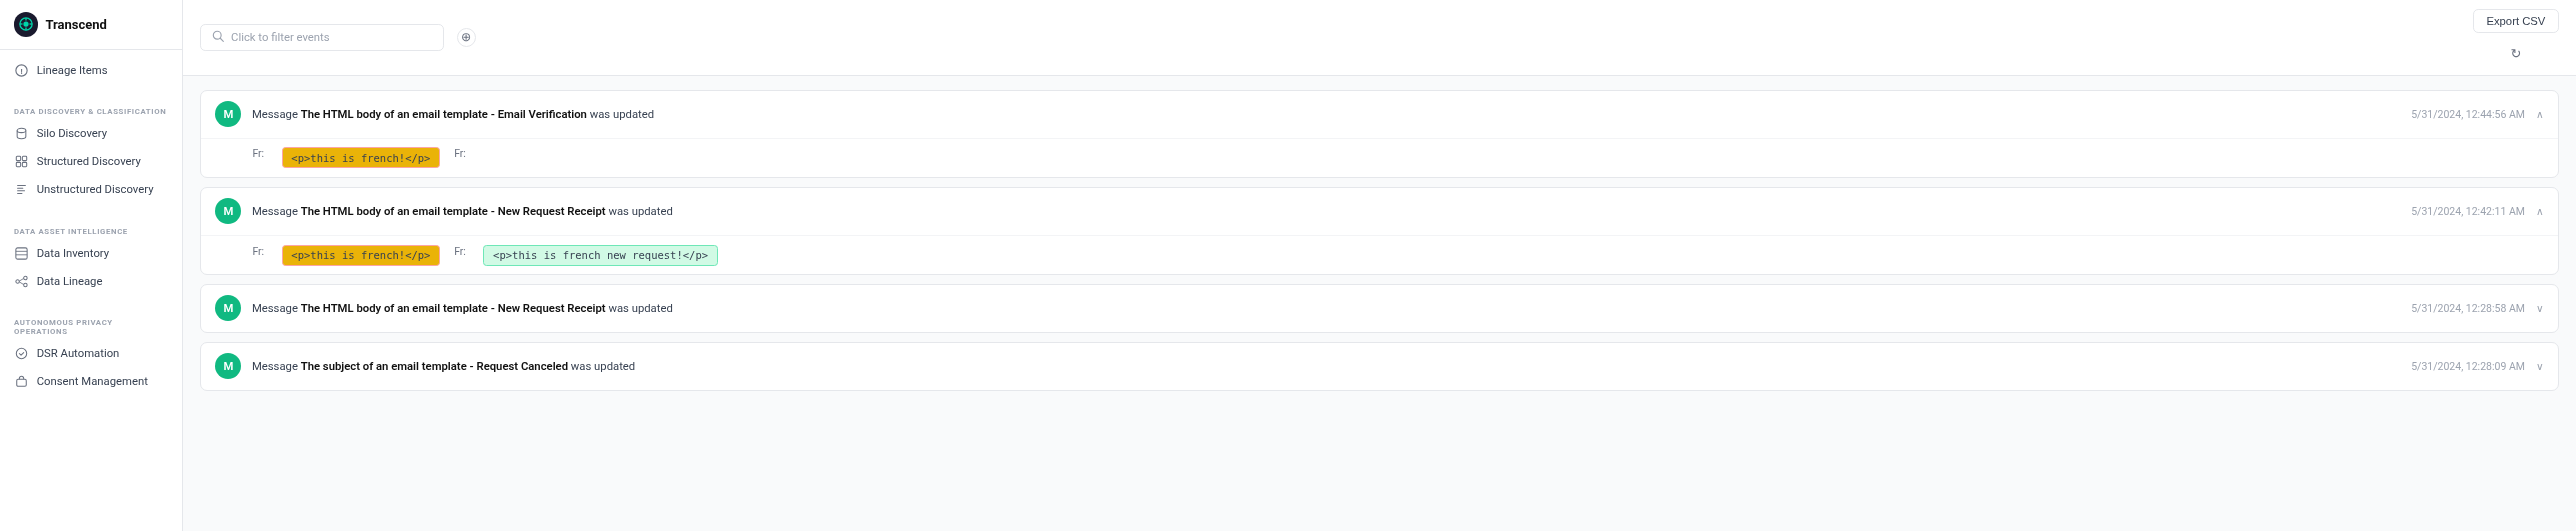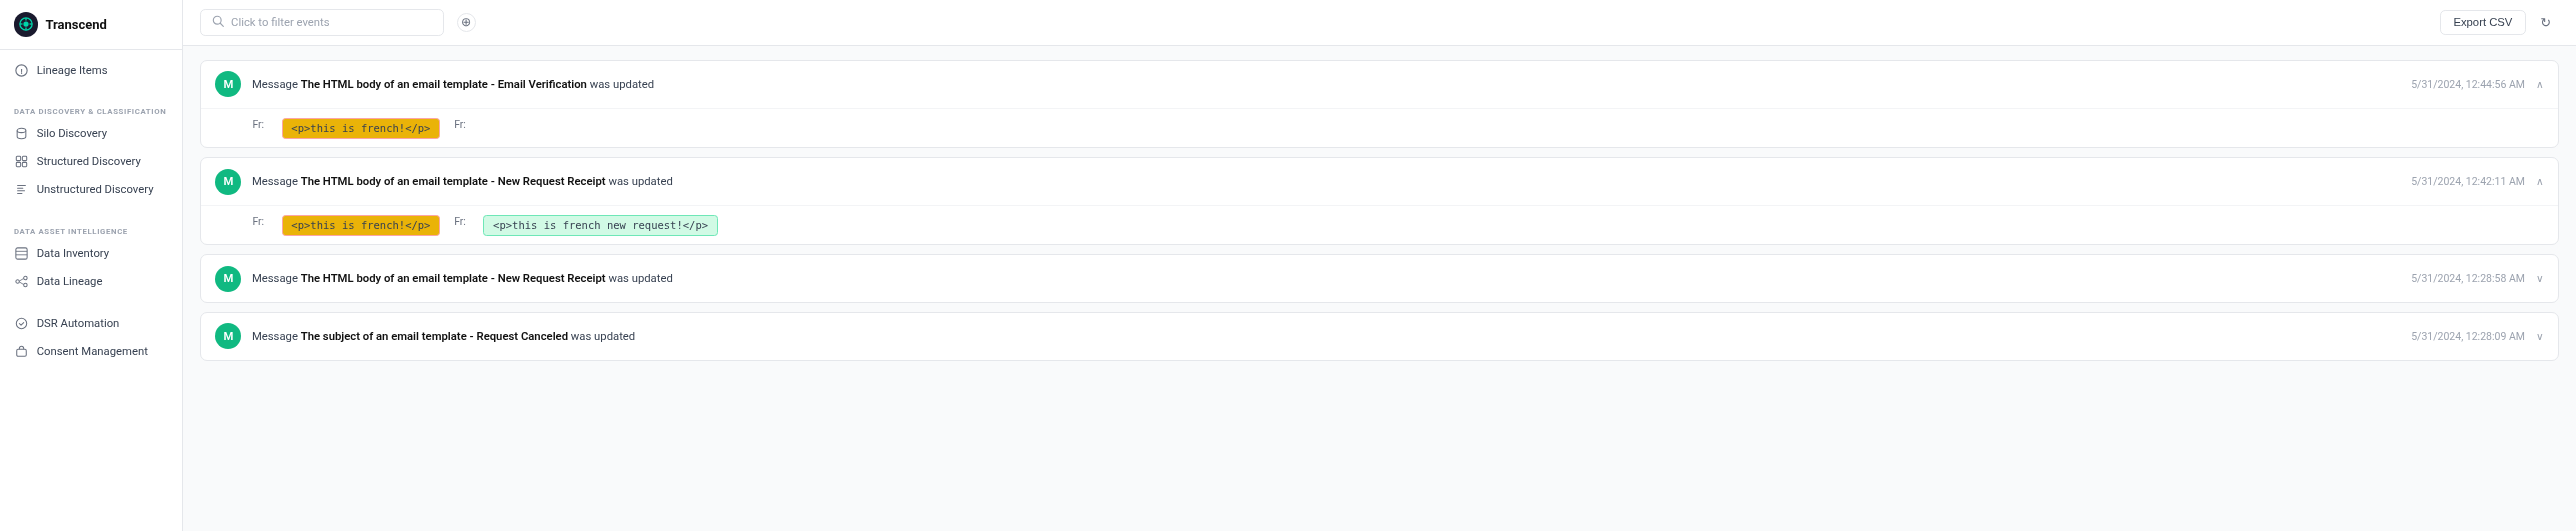--- a/index.html
+++ b/index.html
@@ -102,21 +102,21 @@
       width: 19px; height: 19px;
       border: 0.9px solid #e5e7eb;
       border-radius: 50%;
       display: flex; align-items: center; justify-content: center;
       cursor: pointer;
       color: #6b7280;
       margin-left: 5.2px;
       font-size: 12.2px;
       background: #fff;
     }
-    .toolbar-right { display: flex; align-items: center; gap: 7px; }
+    .toolbar-right { display: flex; align-items: center; gap: 7px; flex-direction: column; }
     .export-btn {
       border: 0.9px solid #e5e7eb;
       background: #fff;
       border-radius: 5.2px;
       padding: 5.2px 12.2px;
       font-size: 11.3px;
       cursor: pointer;
       color: #374151;
     }
     .refresh-btn {
@@ -288,20 +288,21 @@
             <circle cx="12" cy="11.5" r="2" stroke="#6b7280" stroke-width="1.2"></circle>
             <line x1="5" y1="7" x2="10" y2="4" stroke="#6b7280" stroke-width="1"></line>
             <line x1="5" y1="8" x2="10" y2="11" stroke="#6b7280" stroke-width="1"></line>
           </svg>
       </span>
       <span>Data Lineage</span>
     </div>
   </div>
 
   <div class="sidebar-section">
+    <div class="sidebar-section-label">AUTONOMOUS PRIVACY OPERATIONS</div>
     <div class="sidebar-item">
       <span class="item-icon">
         <svg width="13" height="13" viewBox="0 0 15 15" fill="none">
             <circle cx="7.5" cy="7.5" r="6" stroke="#6b7280" stroke-width="1.2"></circle>
             <path d="M5 7.5l2 2 3-3" stroke="#6b7280" stroke-width="1.2" stroke-linecap="round" stroke-linejoin="round"></path>
           </svg>
       </span>
       <span>DSR Automation</span>
     </div>
     <div class="sidebar-item">

